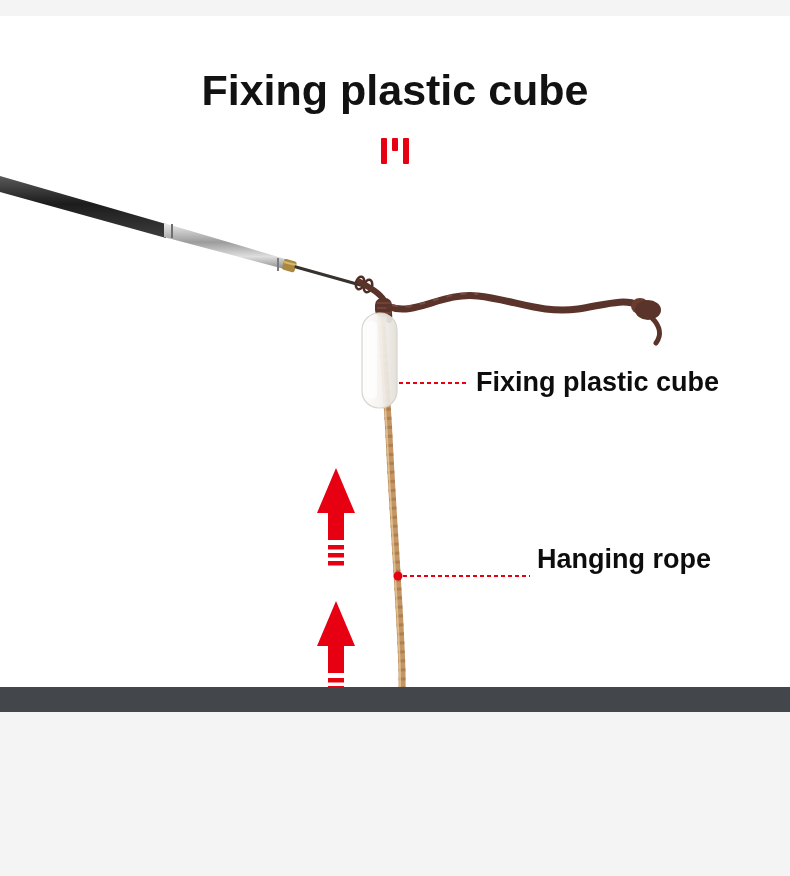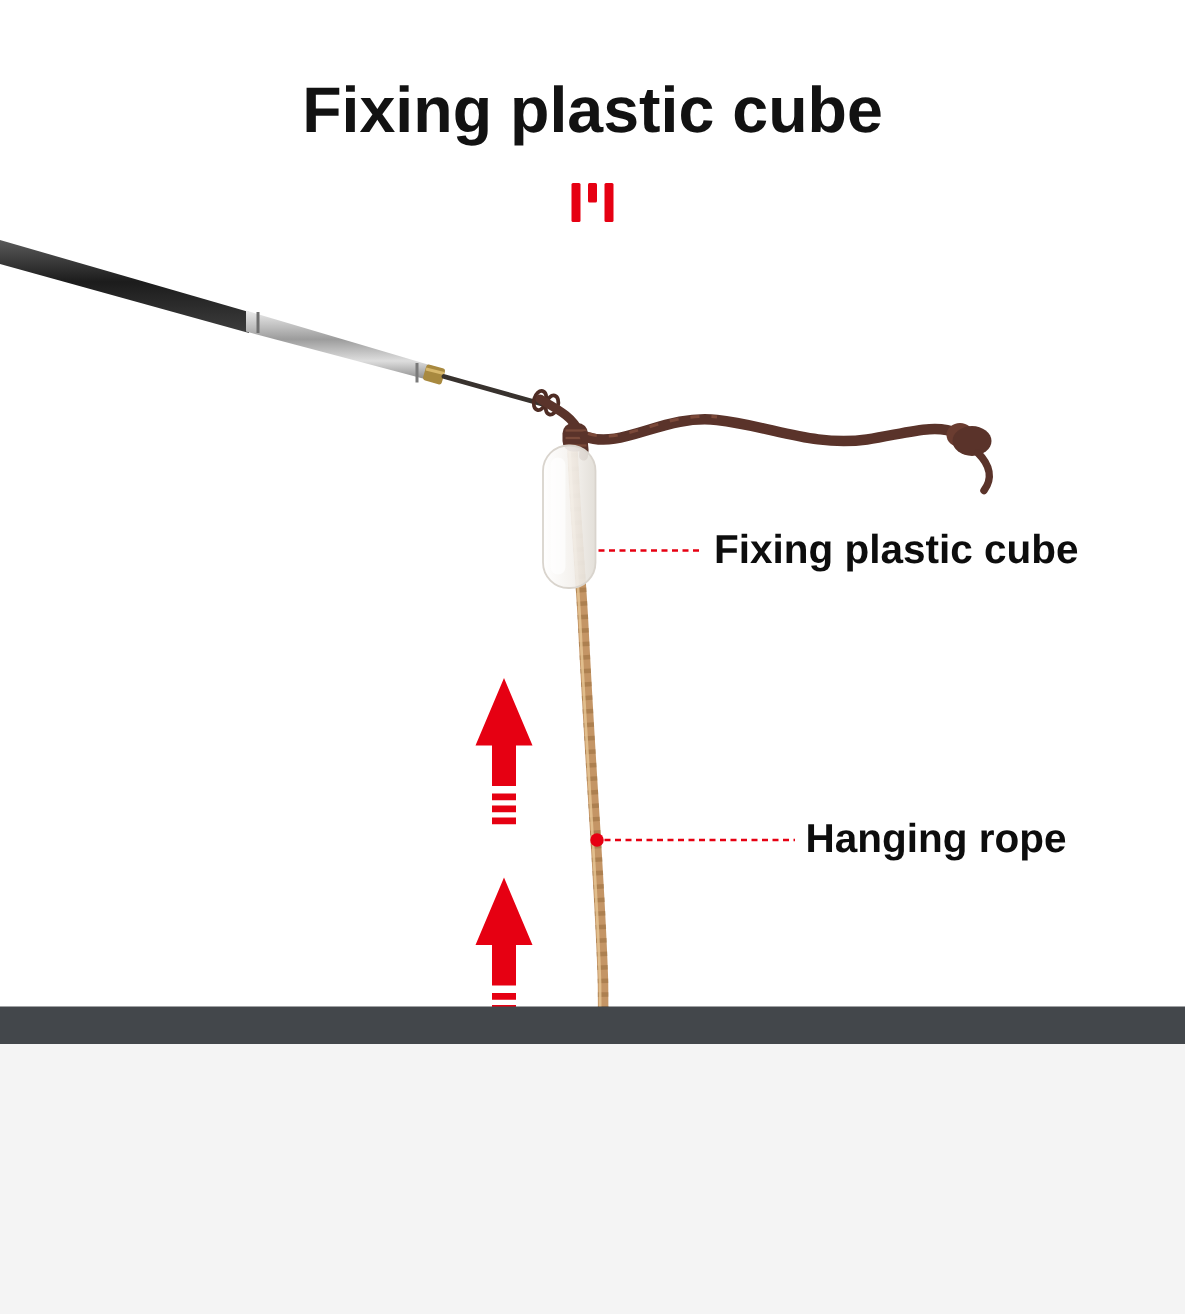--- a/index.html
+++ b/index.html
@@ -9,42 +9,42 @@
     --rope-tan:#c49565;
     --rope-tan-dark:#9a7040;
     --cube-edge:#d9d4cd;
     --footer-bar:#43474b;
     --background:#ffffff;
   }
   *{margin:0;padding:0;box-sizing:border-box;}
   html,body{background:#f4f4f4;}
   body{font-family:"Liberation Sans",sans-serif;}
   .canvas{
-    position:relative;width:790px;height:696px;margin:0 auto;
+    position:relative;width:790px;height:696px;margin:16px auto;
     background:var(--background);overflow:hidden;
   }
   .page-title{
     position:absolute;top:50px;left:0;width:100%;text-align:center;
     font-size:43px;font-weight:700;color:var(--text-dark);
   }
   .title-marks{
     position:absolute;top:122px;left:0;width:100%;height:30px;
     display:flex;justify-content:center;align-items:flex-start;gap:5px;
   }
   .title-marks i{display:block;width:6px;background:var(--accent-red);border-radius:1px;}
   .title-marks i.tall{height:26px;}
   .title-marks i.short{height:13px;}
   svg.diagram{position:absolute;left:0;top:0;}
   .leader{stroke:var(--accent-red);stroke-width:1.8;stroke-dasharray:4 3;fill:none;}
   .arrow polygon,.arrow rect{fill:var(--accent-red);}
   .callout{
     position:absolute;font-size:27px;font-weight:700;color:#0d0d0d;white-space:nowrap;
   }
   .callout.cube{left:476px;top:351px;}
-  .callout.rope{left:537px;top:544px;}
+  .callout.rope{left:537px;top:528px;}
   .footer-bar{
     position:absolute;left:0;bottom:0;width:100%;height:25px;
     background:var(--footer-bar);
   }
 </style>
 </head>
 <body>
 
 <div class="canvas">
 

